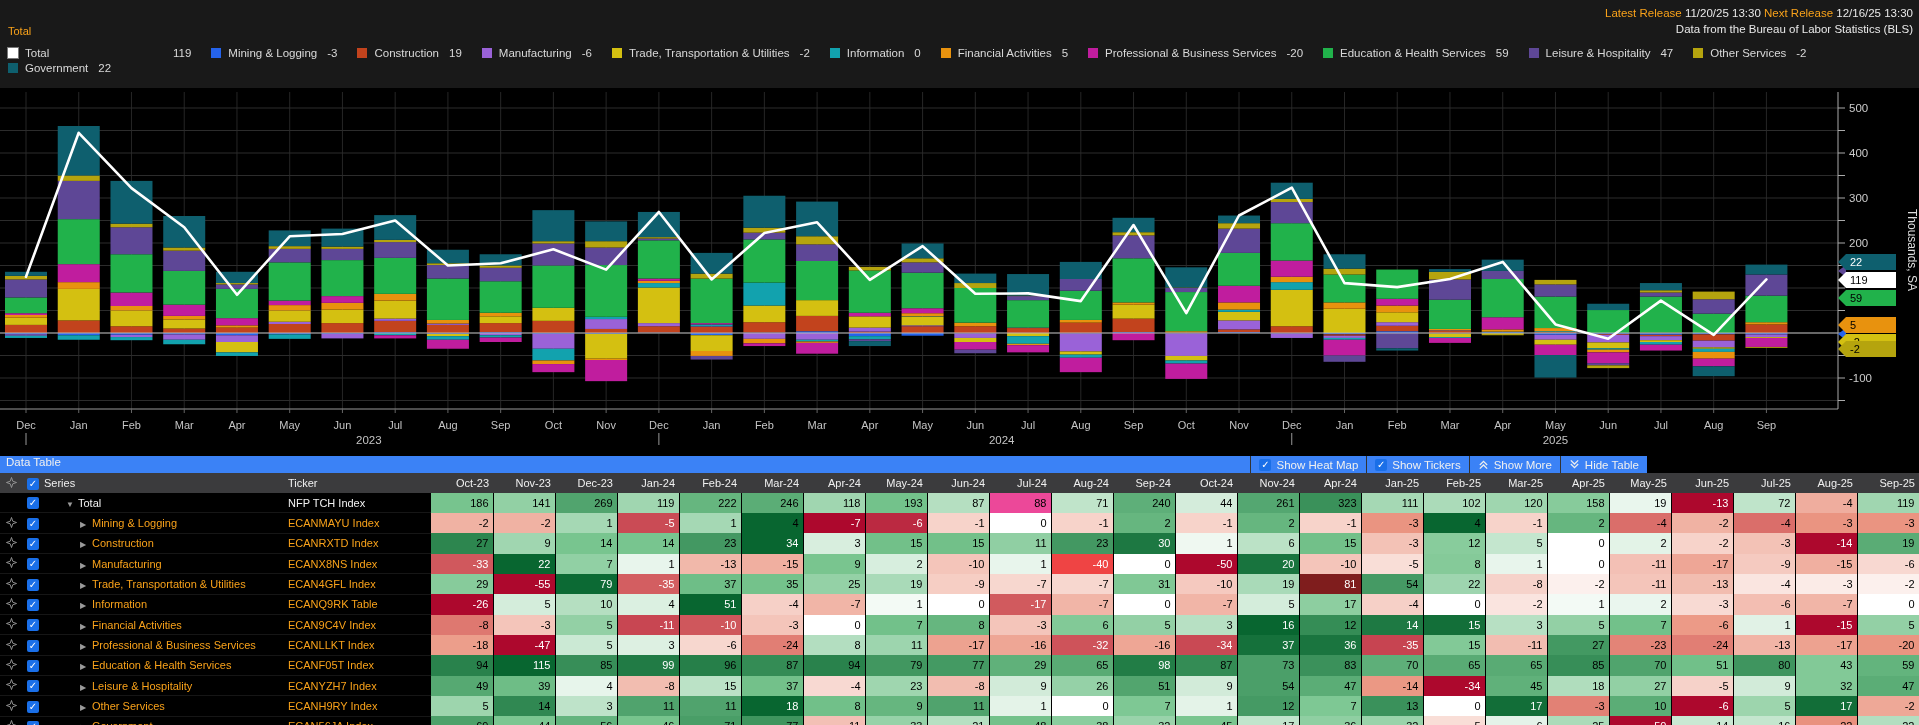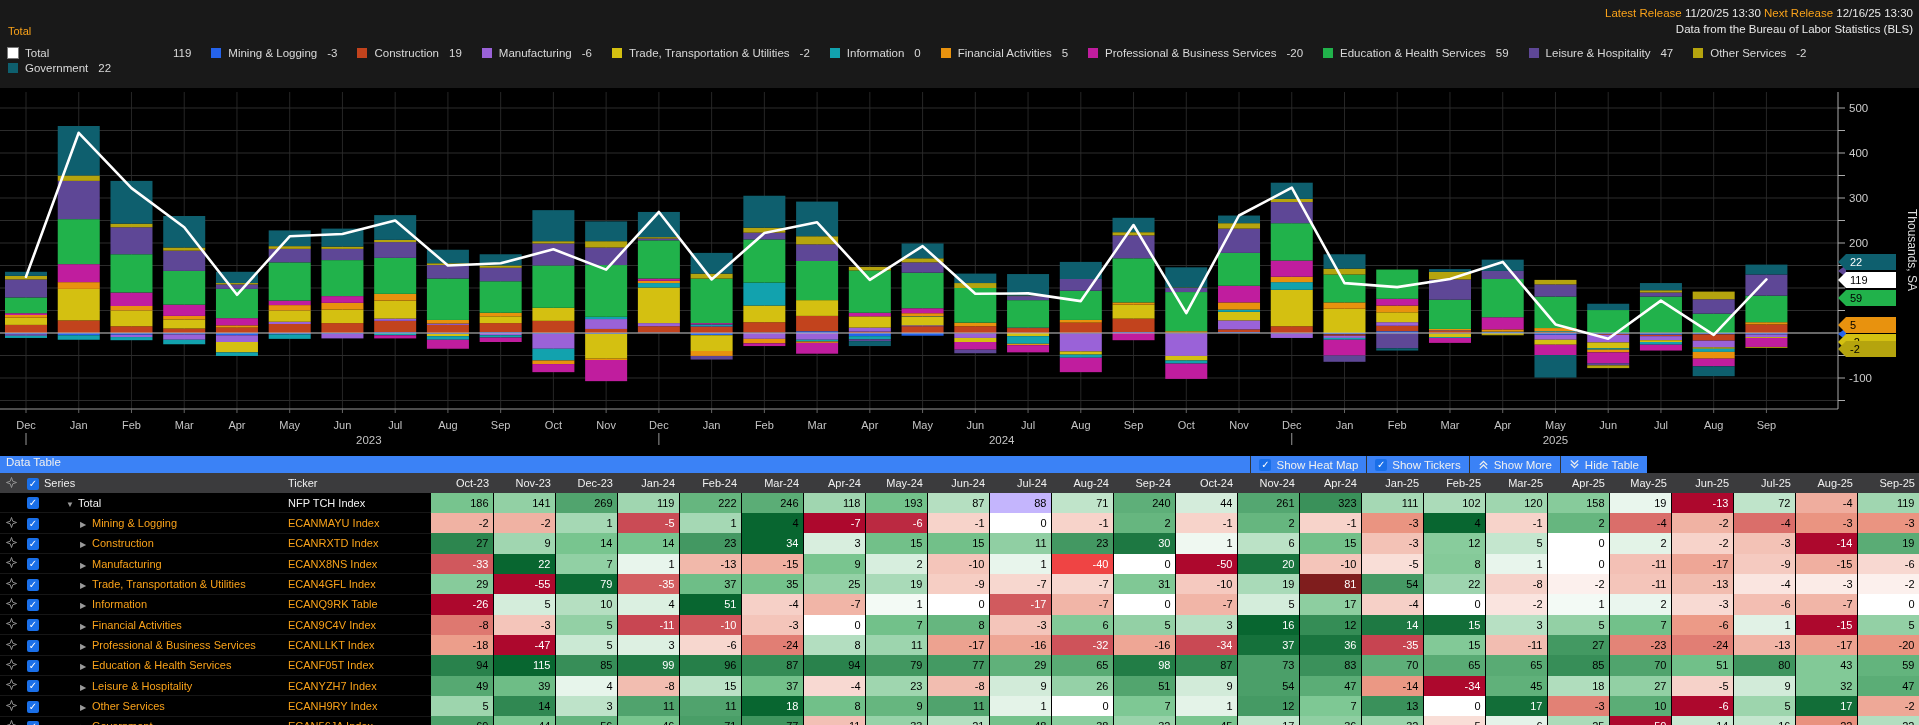--- a/index.html
+++ b/index.html
@@ -748,21 +748,21 @@
           <td class="lab"><span class="tk total">NFP TCH Index</span></td>
           <td class="val" style="background:rgb(119,196,142);color:#000000">186</td>
           <td class="val" style="background:rgb(146,208,164);color:#000000">141</td>
           <td class="val" style="background:rgb(81,164,110);color:#000000">269</td>
           <td class="val" style="background:rgb(160,214,176);color:#000000">119</td>
           <td class="val" style="background:rgb(102,182,127);color:#000000">222</td>
           <td class="val" style="background:rgb(91,173,118);color:#000000">246</td>
           <td class="val" style="background:rgb(160,214,176);color:#000000">118</td>
           <td class="val" style="background:rgb(115,194,139);color:#000000">193</td>
           <td class="val" style="background:rgb(181,223,193);color:#000000">87</td>
-          <td class="val" style="background:#c4b5fd;color:#000000">88</td>
+          <td class="val" style="background:#ec4899;color:#000000">88</td>
           <td class="val" style="background:rgb(192,228,202);color:#000000">71</td>
           <td class="val" style="background:rgb(94,175,121);color:#000000">240</td>
           <td class="val" style="background:rgb(212,236,219);color:#000000">44</td>
           <td class="val" style="background:rgb(84,167,113);color:#000000">261</td>
           <td class="val" style="background:rgb(58,145,90);color:#000000">323</td>
           <td class="val" style="background:rgb(165,216,180);color:#000000">111</td>
           <td class="val" style="background:rgb(171,219,185);color:#000000">102</td>
           <td class="val" style="background:rgb(159,214,175);color:#000000">120</td>
           <td class="val" style="background:rgb(135,203,155);color:#000000">158</td>
           <td class="val" style="background:rgb(233,246,237);color:#000000">19</td>

